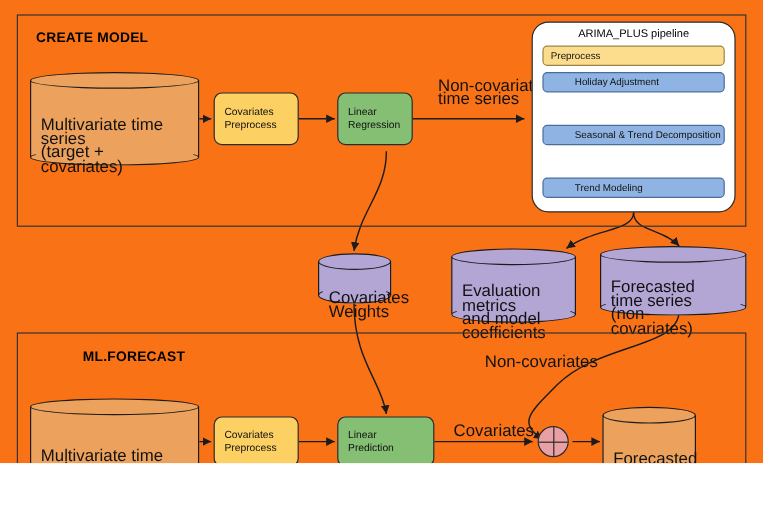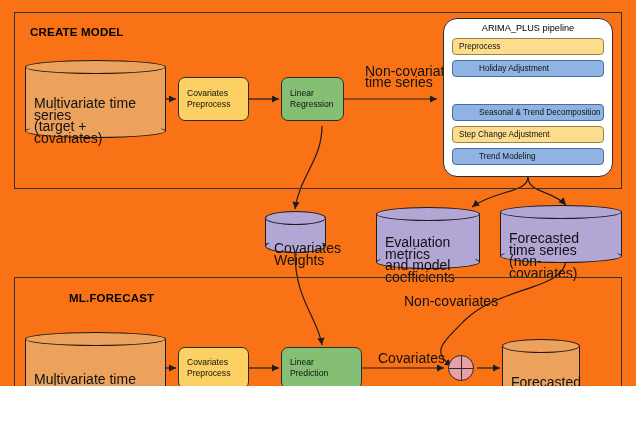--- a/index.html
+++ b/index.html
@@ -215,21 +215,20 @@
 Regression</div>
 
   <div class="edge-label" style="left:365px; top:66px;">Non-covariates
 time series</div>
 
   <div class="pipeline" style="left:443px; top:18px; width:170px; height:159px;">
     <div class="pipeline-title">ARIMA_PLUS pipeline</div>
     <div class="stage-row amber" style="top:19px;">Preprocess</div>
     <div class="stage-row blue" style="top:41px;">Holiday Adjustment</div>
     <div class="stage-row blue" style="top:85px;">Seasonal &amp; Trend Decomposition</div>
-    <div class="stage-row amber" style="top:107px;">Step Change Adjustment</div>
     <div class="stage-row blue" style="top:129px;text-align:right;">Trend Modeling</div>
   </div>
 
   <div class="cyl purple" style="left:265px; top:211px; width:61px; height:42px;">
     <div class="body"></div>
     <div class="bottom"></div>
     <div class="top"></div>
     <div class="cyl-label">Covariates
 Weights</div>
   </div>

